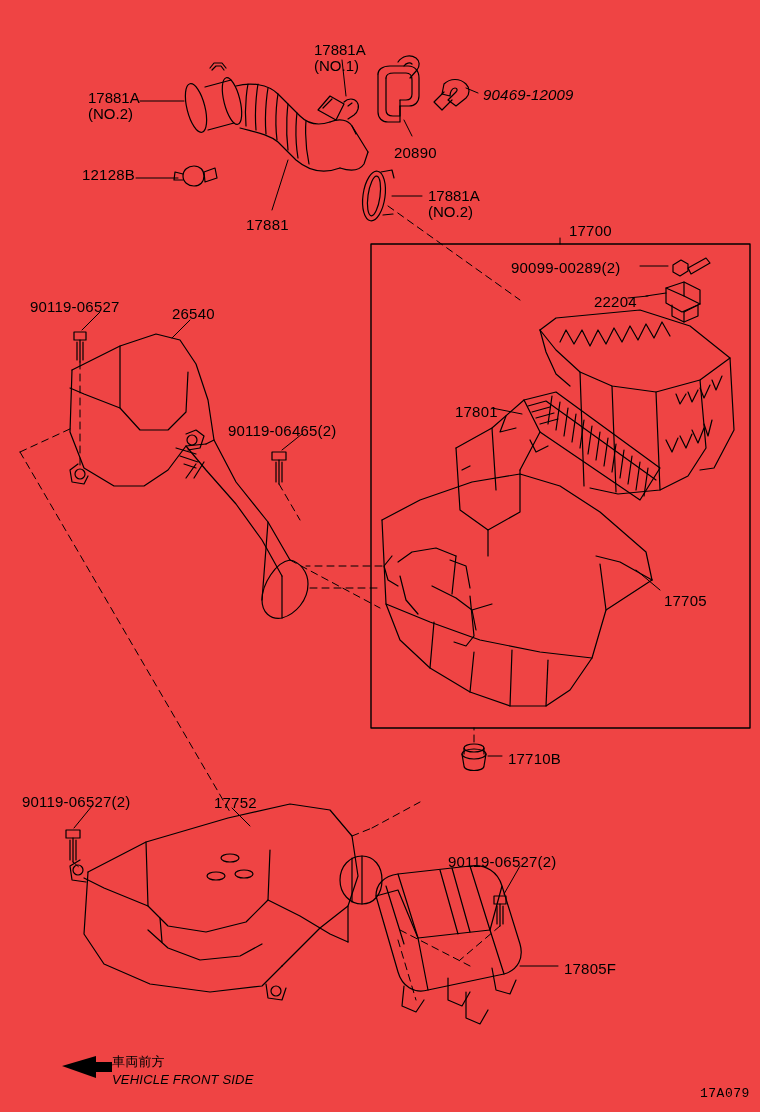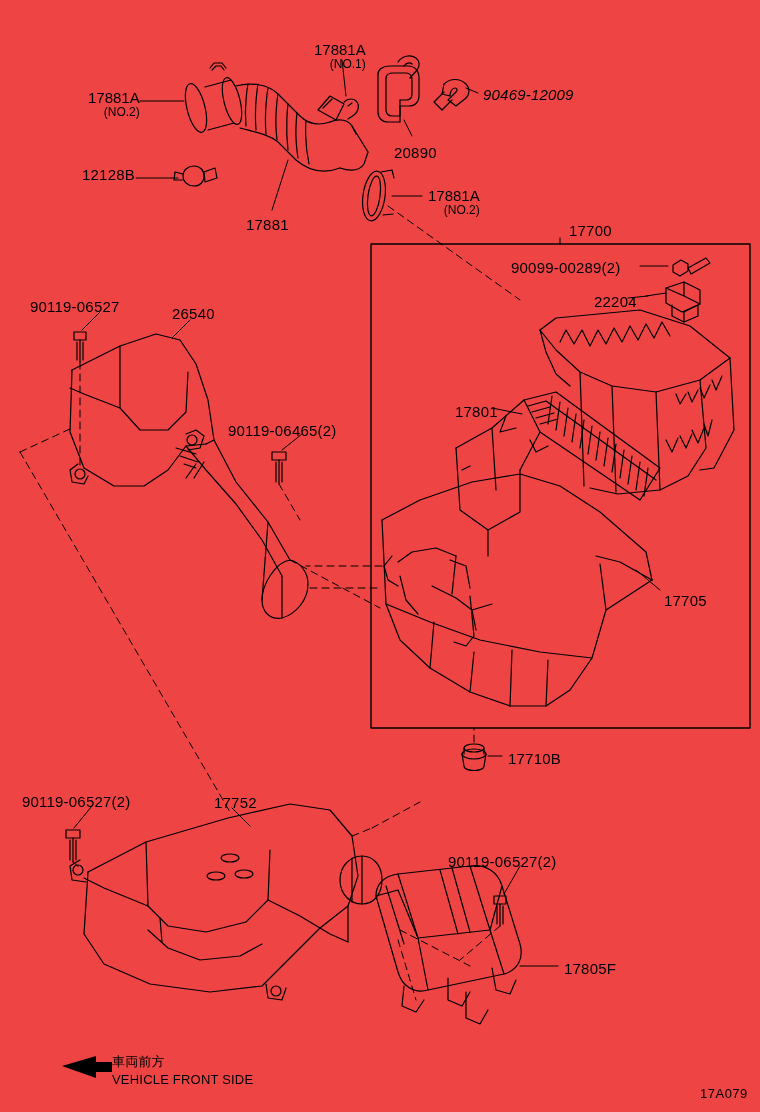--- a/index.html
+++ b/index.html
@@ -42,22 +42,22 @@
   .part-label-group {
     position: absolute;
   }
   .part-label-group .main {
     display: block;
     font-size: 15px;
     text-align: center;
   }
   .part-label-group .sub {
     display: block;
-    font-size: 12px;
-    text-align: right;
+    font-size: 15px;
+    text-align: left;
     margin-top: -1px;
   }
 </style>
 </head>
 <body>
 
 <div id="page">
 
   <svg id="svg-layer" viewBox="0 0 760 1112">
     <g fill="none" stroke="#000000" stroke-width="1.2" stroke-linejoin="round" stroke-linecap="round">
@@ -385,17 +385,17 @@
 
   <div class="lbl" style="left:22px; top:793px;">90119-06527(2)</div>
 
   <div class="lbl" style="left:214px; top:794px;">17752</div>
 
   <div class="lbl" style="left:448px; top:853px;">90119-06527(2)</div>
 
   <div class="lbl" style="left:564px; top:960px;">17805F</div>
 
   <div class="lbl jp" style="left:112px; top:1053px;">車両前方</div>
-  <div class="lbl small" style="left:112px; top:1072px;">VEHICLE FRONT SIDE</div>
-
-  <div class="lbl code" style="left:700px; top:1086px;">17A079</div>
+  <div class="lbl small" style="left:112px; top:1072px;font-style:italic;">VEHICLE FRONT SIDE</div>
+
+  <div class="lbl code" style="left:700px; top:1086px;font-family:Liberation Mono, monospace;">17A079</div>
 
 </div>
 
 </body></html>

